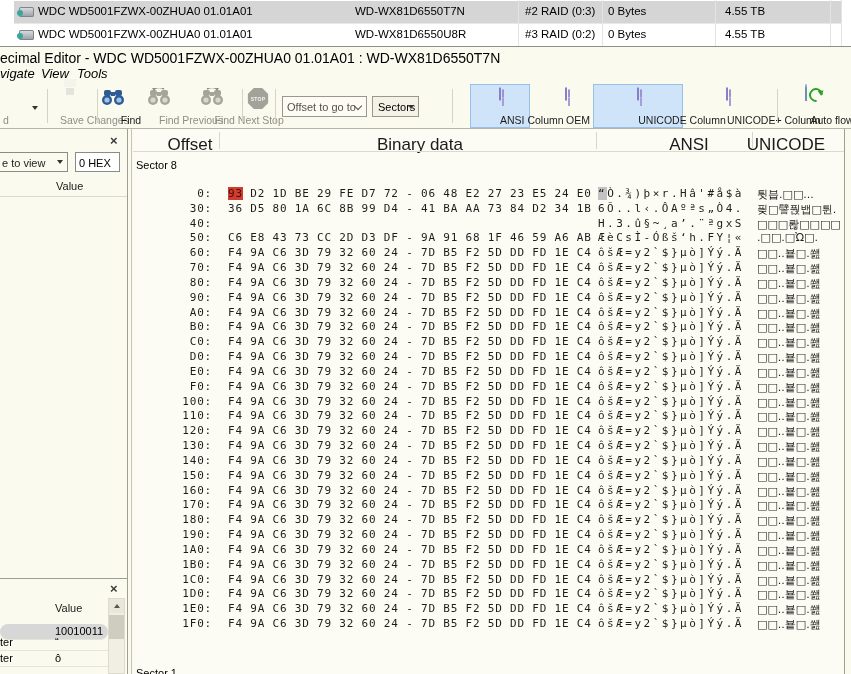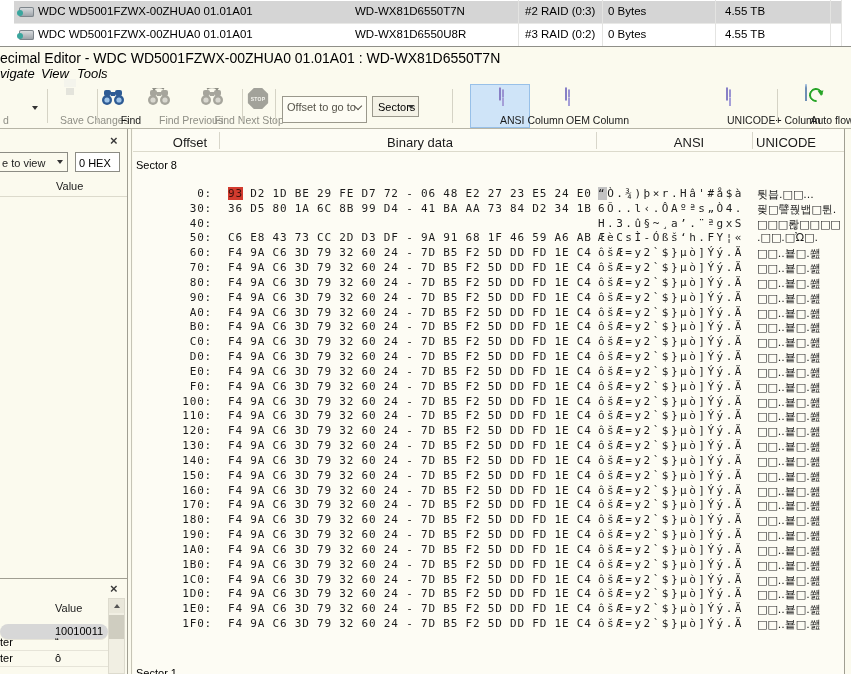--- a/index.html
+++ b/index.html
@@ -49,21 +49,21 @@
   .colicon .grid{position:absolute;left:2px;right:2px;top:10px;height:6px;border:1px solid #a59fd8;
             background:linear-gradient(90deg,#a59fd8 1px,transparent 1px) 0 0/7px 100%,
                        linear-gradient(#a59fd8 1px,transparent 1px) 0 0/100% 3px;}
   
   .winicon{width:20px;height:17px;border:1px solid #6f8fb5;background:#fff;border-top:4px solid #b9d0e9;position:relative;}
   .arc{position:absolute;left:3px;top:0px;width:10px;height:10px;border:2.5px solid #27a427;border-radius:50%;
        border-right-color:transparent;transform:rotate(40deg);}
   .arc-head{position:absolute;left:13px;top:1px;width:0;height:0;border-top:3px solid transparent;
        border-bottom:3px solid transparent;border-left:5px solid #27a427;transform:rotate(-35deg);}
   
-  .tb-combo{position:absolute;left:282px;top:96px;width:85px;height:27px;border:1px solid #9a988c;
+  .tb-combo{position:absolute;left:282px;top:96px;width:85px;height:21px;border:1px solid #9a988c;
             background:#fdfcf4;font-size:11px;color:#55534a;line-height:21px;padding-left:4px;box-sizing:border-box;}
   .chev{position:absolute;right:5px;top:6px;width:5px;height:5px;border-right:1.4px solid #55534a;
         border-bottom:1.4px solid #55534a;transform:rotate(45deg);}
   .tb-select{position:absolute;left:372px;top:96px;width:47px;height:21px;border:1px solid #9a988c;
             background:#f4f2e6;font-size:11px;color:#000;line-height:21px;padding-left:5px;box-sizing:border-box;}
   .tb-select .tri-down{position:absolute;right:4px;top:8px;}
   
   .vline{position:absolute;width:1px;background:#a09e92;}
   .hline{position:absolute;height:1px;background:#dcdacc;}
   .close-x{position:absolute;font-size:13px;font-weight:bold;color:#3a3a3a;line-height:12px;}
@@ -76,21 +76,21 @@
   .insrow{position:absolute;left:0;width:108px;height:15px;font-size:11px;color:#000;border-bottom:1px solid #e6e4d8;}
   .insrow .ilabel{position:absolute;left:0;top:1px;}
   .insrow .ivalue{position:absolute;left:55px;top:1px;}
   .insrow.selected{background:#d7d7d7;}
   .scrollbar{position:absolute;left:108px;top:598px;width:17px;height:76px;background:#f1efe3;border:1px solid #dddbce;box-sizing:border-box;}
   .sb-up{position:absolute;left:0;top:0;width:15px;height:14px;background:#e9e7da;display:flex;align-items:center;justify-content:center;}
   .tri-up{width:0;height:0;border-left:3.5px solid transparent;border-right:3.5px solid transparent;border-bottom:4.5px solid #555;}
   .sb-thumb{position:absolute;left:0;top:16px;width:15px;height:24px;background:#cfcdc0;}
   
   .hexpanel{position:absolute;left:133px;top:129px;width:711px;height:545px;background:#fdfcf4;overflow:hidden;}
-  .hexhead{position:absolute;top:6px;font-size:13px;color:#1a1a1a;transform:translateX(-50%);white-space:nowrap;}
+  .hexhead{position:absolute;top:6px;font-size:17px;color:#1a1a1a;transform:translateX(-50%);white-space:nowrap;}
   .hh-div{position:absolute;top:3px;height:17px;width:1px;background:#d8d6ca;}
   .sector-label{position:absolute;left:3px;font-size:11px;color:#000;}
   #hex-rows{position:absolute;left:0;top:57px;width:711px;}
   .hexrow{position:relative;height:14.84px;font-family:"DejaVu Sans Mono","Liberation Mono",monospace;
           font-size:11px;color:#1c1c1c;white-space:pre;}
   .hc{position:absolute;top:1px;}
   .hc-off{left:0;width:79px;text-align:right;letter-spacing:.8px;}
   .hc-hex{left:95px;letter-spacing:.8px;}
   .hc-ansi{left:465px;letter-spacing:2.5px;}
   .hc-uni{left:624px;font-family:"DejaVu Sans",sans-serif;letter-spacing:0;}
@@ -216,20 +216,24 @@
   </div>
   <div class="tbsep" style="left:452px"></div>
 
   <div class="tbtn active" style="left:470px;width:58px">
     <span class="ic"><span class="colicon"><span class="tag">ANSI</span><span class="grid"></span></span></span>
     <span class="lbl">ANSI Column</span>
   </div>
   <div class="tbtn" style="left:540px;width:52px">
     <span class="ic"><span class="colicon"><span class="tag">OEM</span><span class="grid"></span></span></span>
     <span class="lbl">OEM Column</span>
+  </div>
+  <div class="tbtn active" style="left:593px;width:88px">
+    <span class="ic"><span class="colicon"><span class="tag">UNI</span><span class="grid"></span></span></span>
+    <span class="lbl">UNICODE Column</span>
   </div>
   <div class="tbtn" style="left:684px;width:86px">
     <span class="ic"><span class="colicon"><span class="tag">UNI+</span><span class="grid"></span></span></span>
     <span class="lbl">UNICODE+ Column</span>
   </div>
   <div class="tbsep" style="left:777px"></div>
 
   <div class="tbtn" style="left:780px;width:52px">
     <span class="ic"><span class="winicon"><span class="arc"></span><span class="arc-head"></span></span></span>
     <span class="lbl">Auto flow</span>

